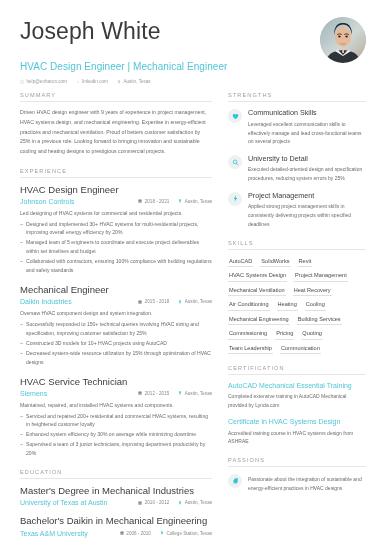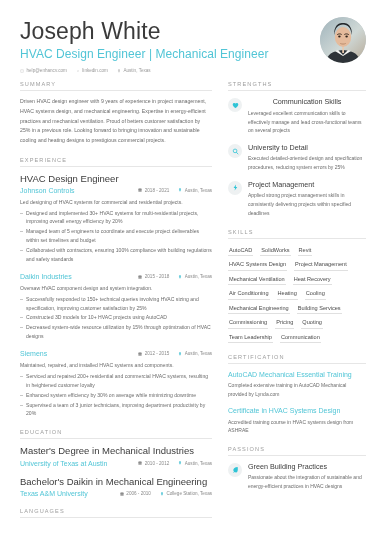--- a/index.html
+++ b/index.html
@@ -16,22 +16,22 @@
   .header {
     display: flex; align-items: flex-start; justify-content: space-between;
     padding: 16px 18px 8px 20px;
   }
   .header-left { padding-top: 2px; }
   .full-name {
     font-size: 23px; font-weight: 400; color: #3b3b3b;
     letter-spacing: 0.1px; line-height: 1.15;
   }
   .job-title {
-    font-size: 12px; color: #51c5d6; font-weight: 500;
-    margin-top: 3px; letter-spacing: 0.05px;
+    font-size: 10px; color: #51c5d6; font-weight: 500;
+    margin-top: 17px; letter-spacing: 0.05px;
   }
   .contact-row {
     display: flex; align-items: center; gap: 9px;
     margin-top: 7px;
   }
   .contact-item {
     display: flex; align-items: center; gap: 2.5px;
     font-size: 4.6px; color: #9a9a9a; white-space: nowrap;
   }
   .contact-item .ci { width: 4px; height: 4px; flex: 0 0 auto; opacity: .75; }
@@ -201,20 +201,21 @@
                 </div>
               </div>
               <div class="entry-desc">Led designing of HVAC systems for commercial and residential projects.</div>
               <ul class="bullets">
                 <li>Designed and implemented 30+ HVAC systems for multi-residential projects, improving overall energy efficiency by 20%</li>
                 <li>Managed team of 5 engineers to coordinate and execute project deliverables within set timelines and budget</li>
                 <li>Collaborated with contractors, ensuring 100% compliance with building regulations and safety standards</li>
               </ul>
             </div>
             <div class="entry">
+              <div class="entry-role">Mechanical Engineer</div>
               <div class="entry-meta-row">
                 <span class="entry-company">Daikin Industries</span>
                 <div class="entry-meta">
                   <span class="meta-chip">
                     <svg class="mi" viewBox="0 0 16 16">
                       <rect x="1.5" y="3" width="13" height="11.5" rx="1" fill="#9a9a9a"></rect>
                       <rect x="1.5" y="3" width="13" height="3" fill="#7f7f7f"></rect>
                       <rect x="4" y="1" width="1.6" height="3" rx=".6" fill="#7f7f7f"></rect>
                       <rect x="10.4" y="1" width="1.6" height="3" rx=".6" fill="#7f7f7f"></rect>
                     </svg>
@@ -229,20 +230,21 @@
                 </div>
               </div>
               <div class="entry-desc">Oversaw HVAC component design and system integration.</div>
               <ul class="bullets">
                 <li>Successfully responded to 150+ technical queries involving HVAC sizing and specification, improving customer satisfaction by 25%</li>
                 <li>Constructed 3D models for 10+ HVAC projects using AutoCAD</li>
                 <li>Decreased system-wide resource utilization by 15% through optimization of HVAC designs</li>
               </ul>
             </div>
             <div class="entry">
+              <div class="entry-role">HVAC Service Technician</div>
               <div class="entry-meta-row">
                 <span class="entry-company">Siemens</span>
                 <div class="entry-meta">
                   <span class="meta-chip">
                     <svg class="mi" viewBox="0 0 16 16">
                       <rect x="1.5" y="3" width="13" height="11.5" rx="1" fill="#9a9a9a"></rect>
                       <rect x="1.5" y="3" width="13" height="3" fill="#7f7f7f"></rect>
                       <rect x="4" y="1" width="1.6" height="3" rx=".6" fill="#7f7f7f"></rect>
                       <rect x="10.4" y="1" width="1.6" height="3" rx=".6" fill="#7f7f7f"></rect>
                     </svg>
@@ -330,21 +332,21 @@
       <div class="section">
         <div class="section-title">STRENGTHS</div>
         <div id="strengths-list">
             <div class="str-item">
               <span class="str-icon">
                 <svg viewBox="0 0 16 16">
                   <path d="M8 14S1.6 9.7 1.6 5.6A3.6 3.6 0 018 3.6a3.6 3.6 0 016.4 2c0 4.1-6.4 8.4-6.4 8.4z" fill="#2fc4d6"></path>
                 </svg>
               </span>
               <span class="str-body">
-                <span class="str-name" style="display: block; text-align: center;">Communication Skills</span>
+                <span class="str-name" style="display: block;">Communication Skills</span>
                 <span class="str-desc" style="display: block;">Leveraged excellent communication skills to effectively manage and lead cross-functional teams on several projects</span>
               </span>
             </div>
             <div class="str-item">
               <span class="str-icon">
                 <svg viewBox="0 0 16 16">
                   <circle cx="7" cy="6.6" r="4.2" fill="none" stroke="#2fc4d6" stroke-width="1.8"></circle>
                   <path d="M10.2 10l3.4 3.6" stroke="#2fc4d6" stroke-width="1.8" stroke-linecap="round"></path>
                 </svg>
               </span>
@@ -407,21 +409,20 @@
       <div class="section">
         <div class="section-title">PASSIONS</div>
         <div id="passions-list">
             <div class="str-item">
               <span class="str-icon">
                 <svg viewBox="0 0 16 16">
                   <path d="M13 2C6.5 2 3 5 3 9.4c0 1.6.6 3 1.6 4L3 15.4l1 .6 1.7-2.1c1 .7 2.2 1.1 3.4 1.1C12.8 15 14 9.5 13 2z" fill="#2fc4d6"></path>
                 </svg>
               </span>
               <span class="str-body">
-                <span class="str-name" style="display: block;">Green Building Practices</span>
                 <span class="str-desc" style="display: block;">Passionate about the integration of sustainable and energy-efficient practices in HVAC designs</span>
               </span>
             </div>
           </div>
       </div>
 
     </div>
   </div>
 </div>
 

